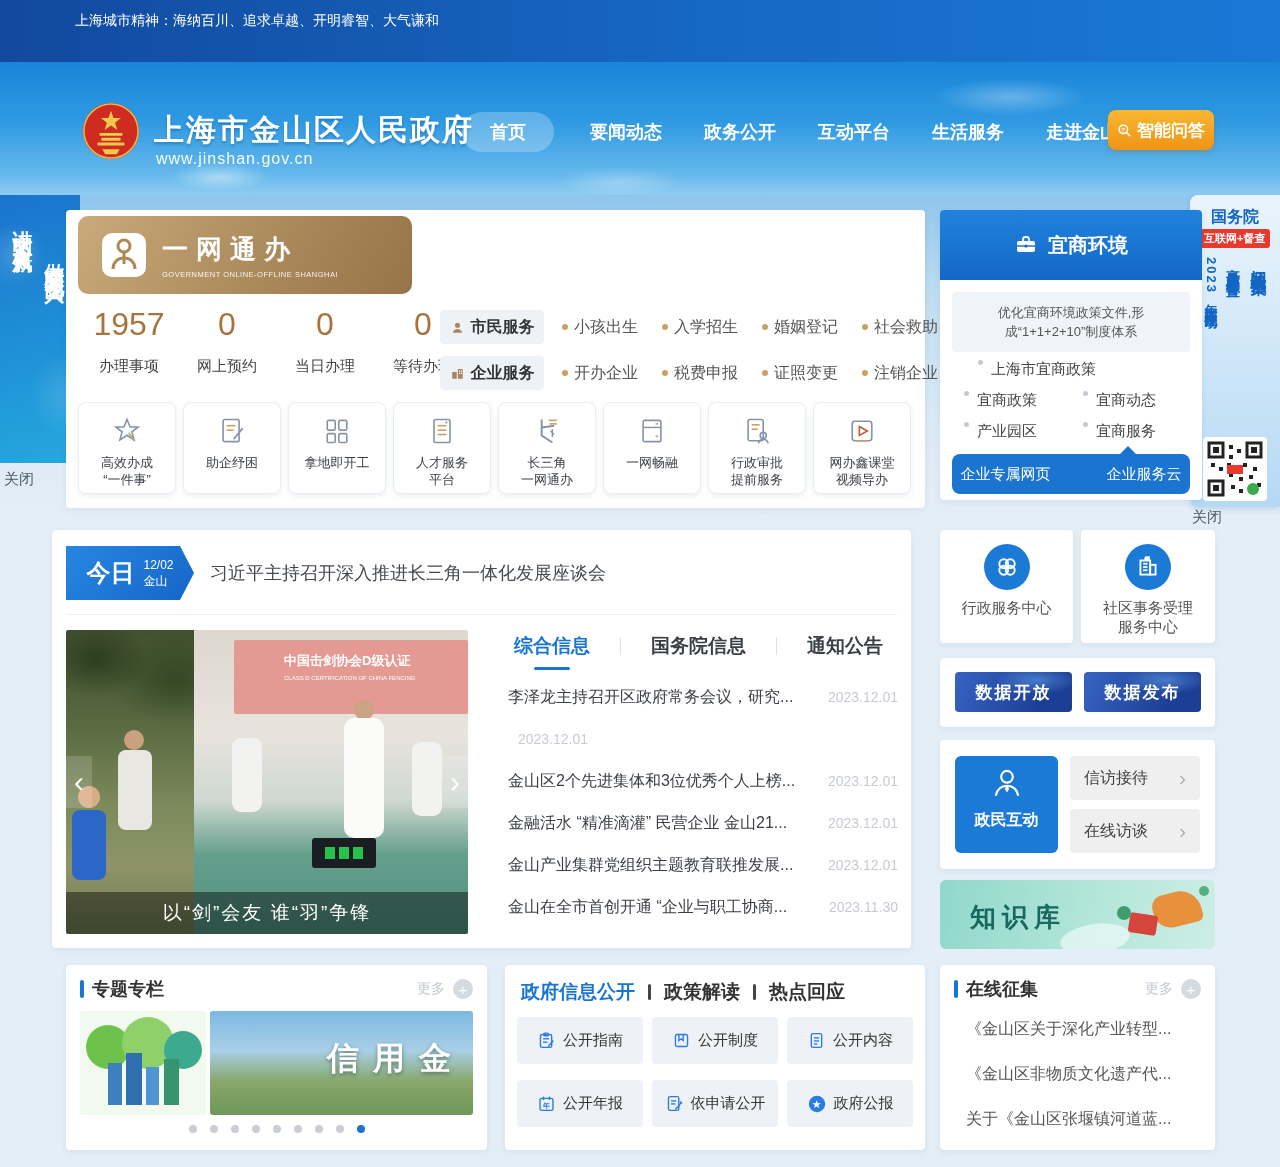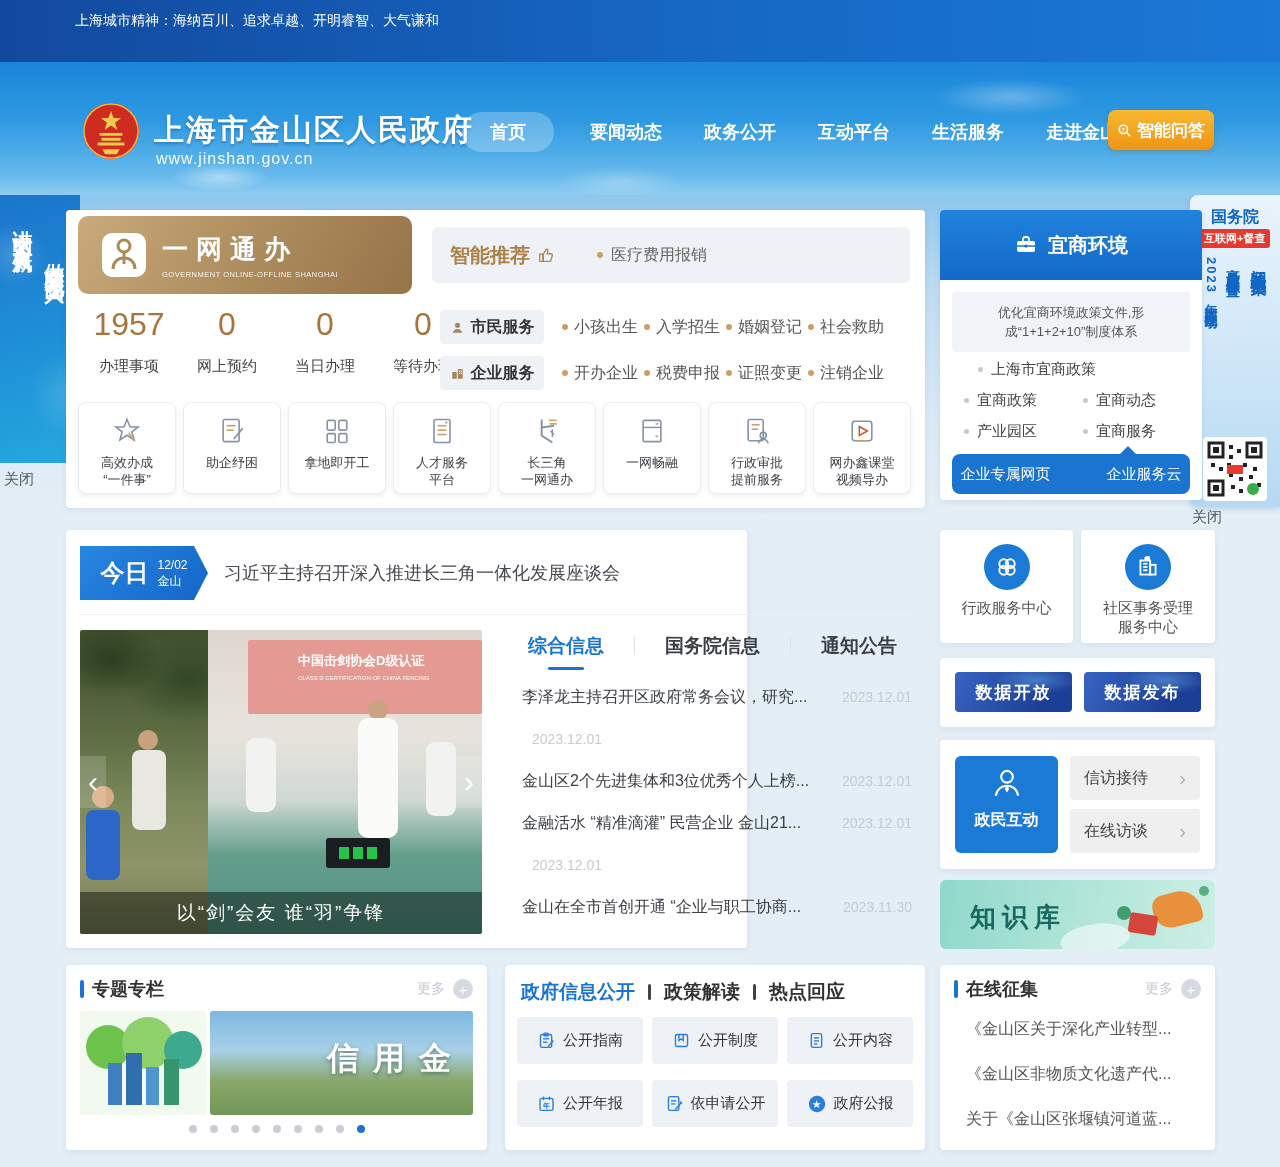--- a/index.html
+++ b/index.html
@@ -88,46 +88,46 @@
   .smart-label { font-size:20px; font-weight:bold; color:#ab8146; display:flex; align-items:center; gap:7px; }
   .smart-item { margin-left:42px; display:flex; align-items:center; gap:8px; font-size:16px; color:#666; cursor:pointer; }
   .dot-gold { width:6px; height:6px; border-radius:50%; background:#c9a063; }
   .stats { left:14px; top:96px; width:392px; display:flex; }
   .stat { width:98px; text-align:center; }
   .stat .v { font-size:32px; color:#a8743e; }
   .stat .l { font-size:15px; color:#444; margin-top:14px; }
   .svc-row { position:absolute; display:flex; align-items:center; }
   .svc-pill { width:104px; height:34px; background:#eef1f6; border-radius:4px; display:flex; align-items:center;
     justify-content:center; gap:6px; font-size:16px; font-weight:bold; color:#333; cursor:pointer; }
-  .svc-links { display:flex; gap:6px; margin-left:18px; }
+  .svc-links { display:flex; gap:24px; margin-left:18px; }
   .svc-link { display:flex; align-items:center; gap:6px; font-size:16px; color:#555; cursor:pointer; white-space:nowrap; }
   .cards { left:12px; top:192px; display:flex; gap:7px; }
   .card { width:98px; height:92px; background:#fff; border:1px solid #e9eef3; border-radius:8px;
     box-shadow:0 2px 5px rgba(120,140,170,.14); padding-top:9px; text-align:center; cursor:pointer; }
   .card .ic { height:38px; display:flex; align-items:center; justify-content:center; }
   .card .lb { font-size:13px; color:#3a3f46; line-height:17px; margin-top:4px; }
 
   
   .business { left:940px; top:210px; width:262px; height:290px; }
   .biz-head { left:0; top:0; width:262px; height:70px; border-radius:4px 4px 0 0;
     background:linear-gradient(180deg,#2082dc,#1468c8); display:flex; align-items:center; justify-content:center;
     gap:10px; color:#fff; font-size:20px; font-weight:bold; cursor:pointer; }
   .biz-desc { left:12px; top:82px; width:238px; height:60px; background:#f0f3f7; border-radius:4px;
     font-size:13px; color:#555; text-align:center; line-height:19px; padding:11px 10px; }
   .biz-links { left:12px; top:150px; width:238px; display:grid; grid-template-columns:1fr 1fr; row-gap:12px; }
-  .biz-link { display:flex; align-items:center; gap:8px; font-size:15px; color:#444; cursor:pointer; padding-left:12px; white-space:nowrap; }
+  .biz-link { display:flex; gap:8px; font-size:15px; color:#444; cursor:pointer; padding-left:12px; white-space:nowrap; }
   .dot-gray { width:5px; height:5px; border-radius:50%; background:#c5cad2; flex:none; }
   .biz-bar { left:12px; top:244px; width:238px; height:40px; background:#1b74d0; border-radius:8px;
     display:flex; align-items:center; justify-content:space-around; color:#fff; font-size:15px;gap:39px; }
   .biz-bar .notch { position:absolute; left:168px; top:-8px; width:0; height:0;
     border-left:8px solid transparent; border-right:8px solid transparent; border-bottom:8px solid #1b74d0; }
   .biz-bar span { cursor:pointer; }
 
   
-  .newsp { left:66px; top:530px; width:681px; height:418px; }
+  .newsp { left:52px; top:530px; width:859px; height:418px; }
   .today-badge { left:14px; top:16px; width:128px; height:54px;
     background:linear-gradient(135deg,#2787e0,#1565c8); color:#fff;
     clip-path:polygon(0 0, calc(100% - 14px) 0, 100% 50%, calc(100% - 14px) 100%, 0 100%);
     display:flex; align-items:center; justify-content:center; gap:9px; cursor:pointer; }
   .today-badge .big { font-size:24px; font-weight:bold; }
   .today-badge .sm { font-size:12px; line-height:16px; }
   .headline { left:158px; top:31px; font-size:18px; color:#44494f; font-weight:500; cursor:pointer; }
   .news-sep { left:14px; top:84px; width:831px; height:1px; background:#eef1f4; }
   .carousel { left:14px; top:100px; width:402px; height:304px; overflow:hidden; border-radius:2px; }
   .photo-left { position:absolute; left:0; top:0; width:128px; height:304px;
@@ -319,33 +319,20 @@
         <circle cx="24" cy="15" r="6" fill="none" stroke="#ad8a55" stroke-width="3"></circle>
         <line x1="24" y1="22" x2="24" y2="33" stroke="#ad8a55" stroke-width="3"></line>
         <path d="M13 38 c0-7 5-11 11-11 s11 4 11 11" fill="none" stroke="#ad8a55" stroke-width="3"></path>
       </svg>
       <div class="gold-txt">
         <div class="t">一网通办</div>
         <div class="s">GOVERNMENT ONLINE-OFFLINE SHANGHAI</div>
       </div>
     </div>
 
-    <div class="abs smart">
-      <span class="smart-label">
-        <span>智能推荐</span>
-        <svg width="18" height="18" viewBox="0 0 20 20">
-          <path d="M7 9 l3.4-5.6 c1.5 0 2.1 1 1.7 2.5 L11.4 8.6 H15.6 c1 0 1.7.9 1.4 1.9 l-1.3 5.1 a2 2 0 0 1-1.9 1.5 H7 z" fill="none" stroke="#b08a50" stroke-width="1.5"></path>
-          <rect x="3" y="9" width="3.4" height="8" fill="none" stroke="#b08a50" stroke-width="1.4"></rect>
-        </svg>
-      </span>
-      <span class="smart-item">
-        <span class="dot-gold"></span>
-        <span>医疗费用报销</span>
-      </span>
-    </div>
 
     <div class="abs stats">
       <div class="stat">
         <div class="v">1957</div>
           <div class="l">办理事项</div>
       </div>
       <div class="stat">
         <div class="v">0</div>
           <div class="l">网上预约</div>
       </div>
@@ -629,20 +616,21 @@
         </div>
       <div class="news-row">
           <span class="t">金山区2个先进集体和3位优秀个人上榜...</span>
           <span class="d">2023.12.01</span>
         </div>
       <div class="news-row">
           <span class="t">金融活水 “精准滴灌” 民营企业 金山21...</span>
           <span class="d">2023.12.01</span>
         </div>
       <div class="news-row">
+          <span class="t">金山产业集群党组织主题教育联推发展...</span>
           <span class="d">2023.12.01</span>
         </div>
       <div class="news-row">
           <span class="t">金山在全市首创开通 “企业与职工协商...</span>
           <span class="d">2023.11.30</span>
         </div>
     </div>
   </div>
 
   <div class="abs panel ctr-card" style="left:940px; width:133px;">

